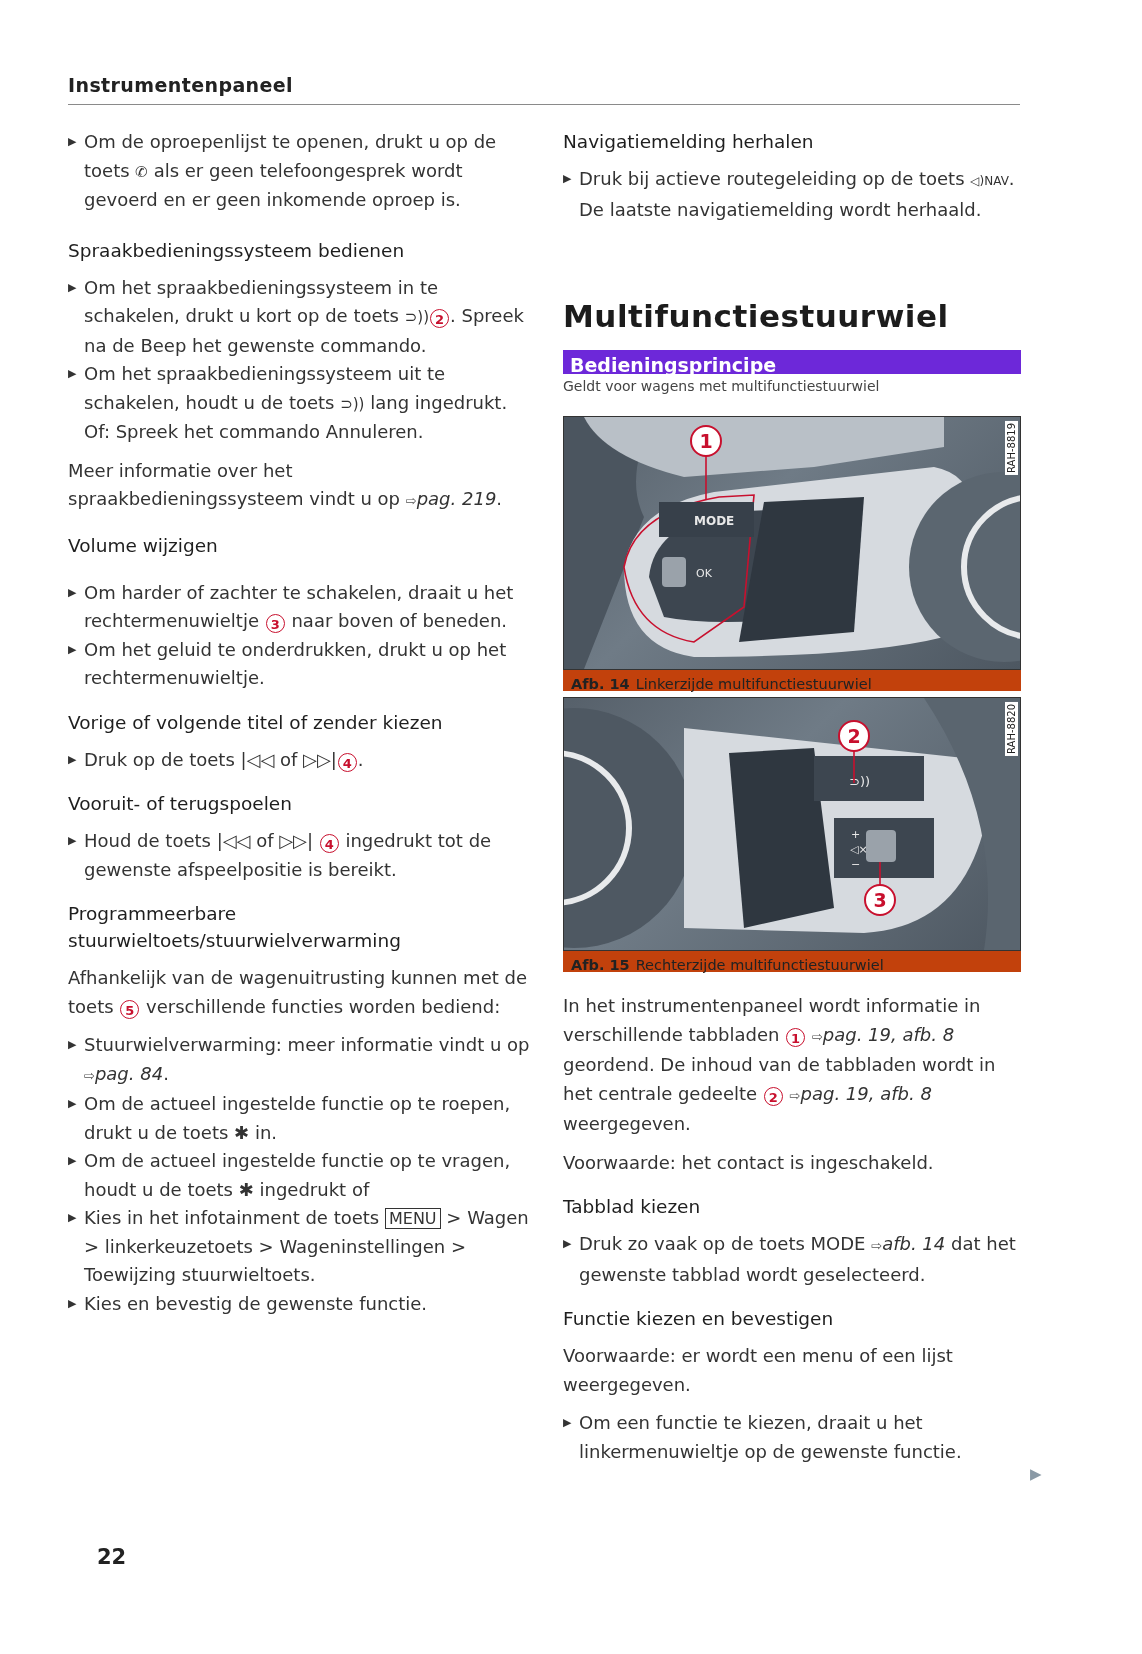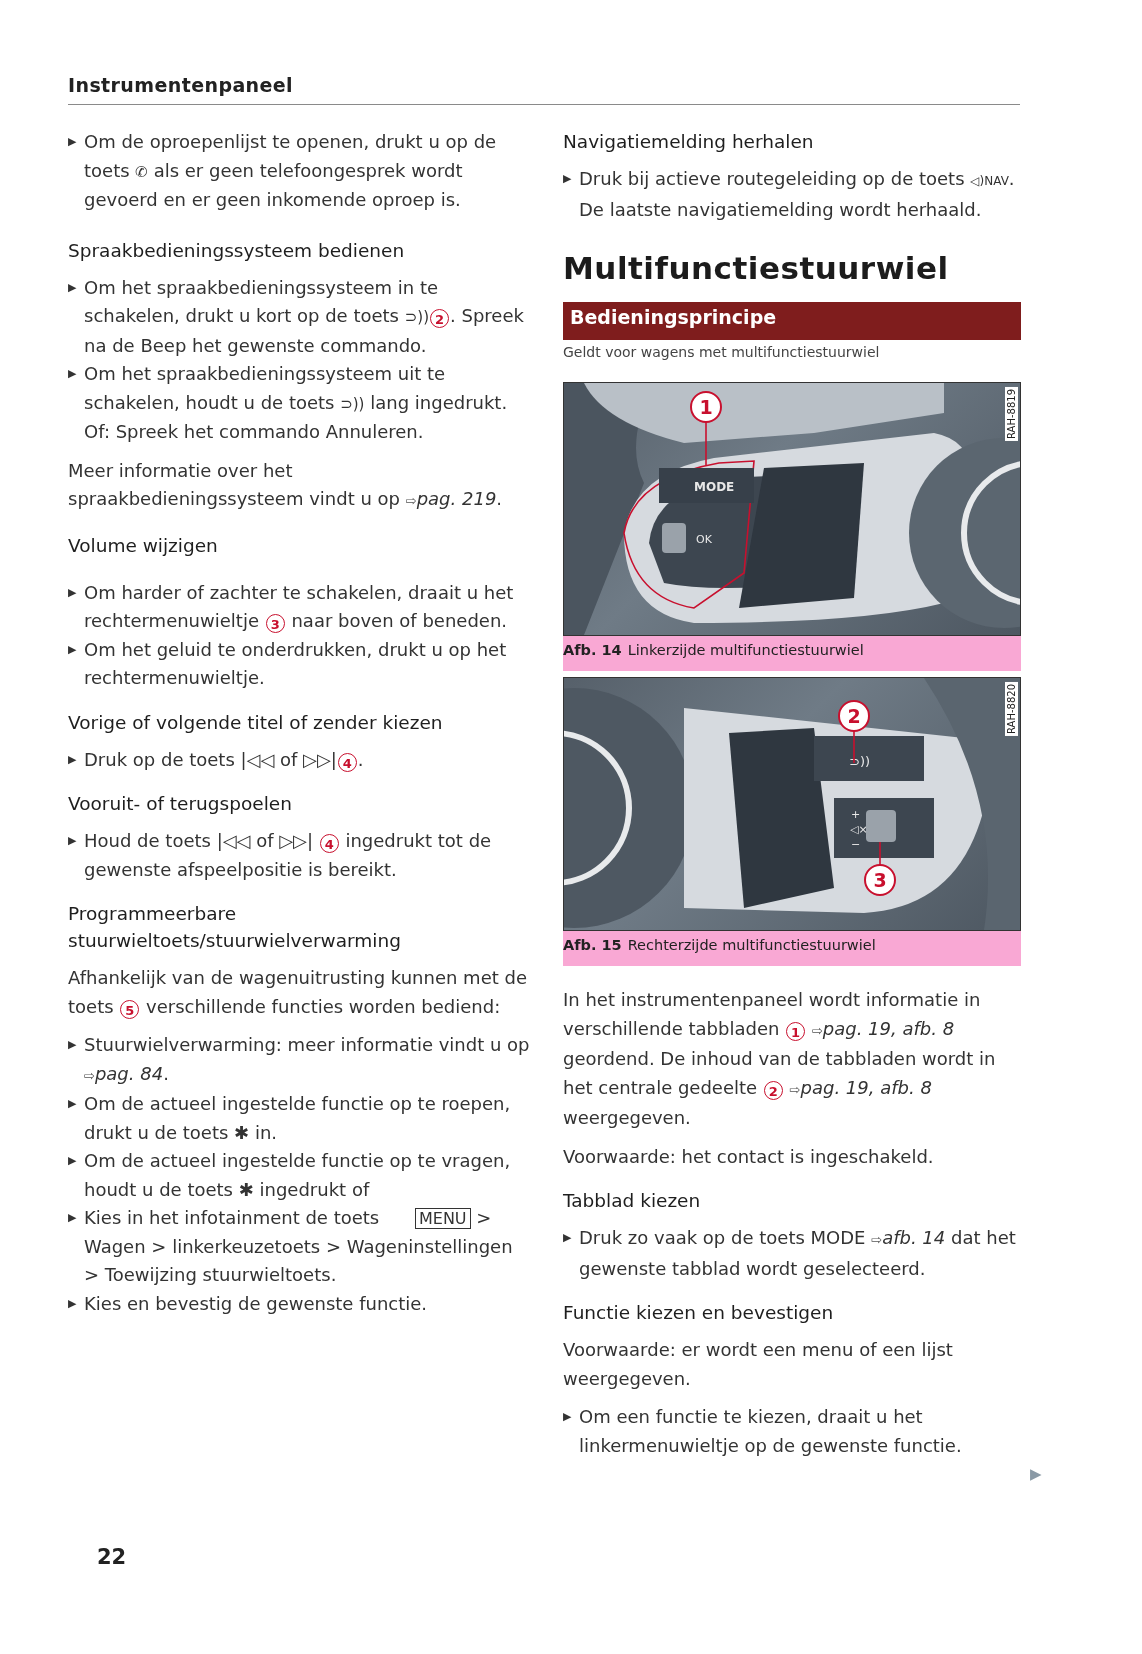--- a/index.html
+++ b/index.html
@@ -17,31 +17,31 @@
   .txt { font-size:18px; line-height:28.5px; color:#333; }
   .li { position:relative; padding-left:16px; font-size:18px; line-height:28.5px; color:#333; }
   .li .bul { position:absolute; left:0; top:0; font-size:11px; line-height:28.5px; color:#333; }
   .gap-s { height:10px; } .gap-m { height:16px; } .gap-l { height:22px; }
   .circ { display:inline-block; width:19px; height:19px; border:1.6px solid #c8102e; border-radius:50%;
           color:#c8102e; font-size:13px; line-height:19px; text-align:center; font-weight:bold;
           box-sizing:border-box; vertical-align:-2px; margin:0 1px; }
   .ref { font-style:italic; }
   .arr { font-size:13px; color:#555; }
   .b { font-weight:normal; }
-  .key { display:inline-block; border:1.3px solid #333; padding:0 3px; line-height:19px; font-size:16px;margin-left:30px; }
+  .key { display:inline-block; border:1.3px solid #333; padding:0 3px; line-height:19px; font-size:16px; }
   .ico { display:inline-block; font-size:15px; color:#333; }
-  .big-title { font-size:31px; font-weight:bold; letter-spacing:0.5px; color:#1c1c1c; line-height:40px; }
-  .redbar { background:#7f1d1d; color:#fff; font-size:19px; font-weight:bold; height:38px; line-height:31px;
+  .big-title { font-size:31px; font-weight:bold; letter-spacing:0.5px; color:#1c1c1c; line-height:40px;margin-top:48px; }
+  .redbar { background:#6d28d9; color:#fff; font-size:19px; font-weight:bold; height:24px; line-height:31px;
             padding-left:7px; }
   .sub { font-size:14px; color:#444; line-height:24px; }
   .fig { position:relative; width:458px; height:254px; border:1.5px solid #333; box-sizing:border-box;
          background:linear-gradient(135deg,#56606a 0%,#6f7b86 40%,#4d5761 100%); overflow:hidden; }
   .fig-id { position:absolute; right:2px; top:4px; writing-mode:vertical-rl; transform:rotate(180deg);
             font-size:10px; background:#fff; color:#222; padding:2px 1px; font-family:"DejaVu Sans", sans-serif; }
-  .caption { background:#f9a8d4; font-size:14.5px; height:35px; line-height:29px; color:#222; width:458px; box-sizing:border-box; }
+  .caption { background:#c2410c; font-size:14.5px; height:21px; line-height:29px; padding-left:8px; color:#222; width:458px; box-sizing:border-box; }
   .caption .n { font-weight:bold; margin-right:6px; }
   .page-num { position:absolute; left:68px; top:1545px; font-size:21px; font-weight:bold; color:#222;margin-left:29px; }
   .cont-arrow { position:absolute; left:1030px; top:1465px; font-size:15px; color:#8a9aa6; }
   svg text { font-family:"DejaVu Sans", sans-serif; }
 </style>
 </head>
 <body>
 
 <div class="page-header">
   <span class="t">Instrumentenpaneel</span>

